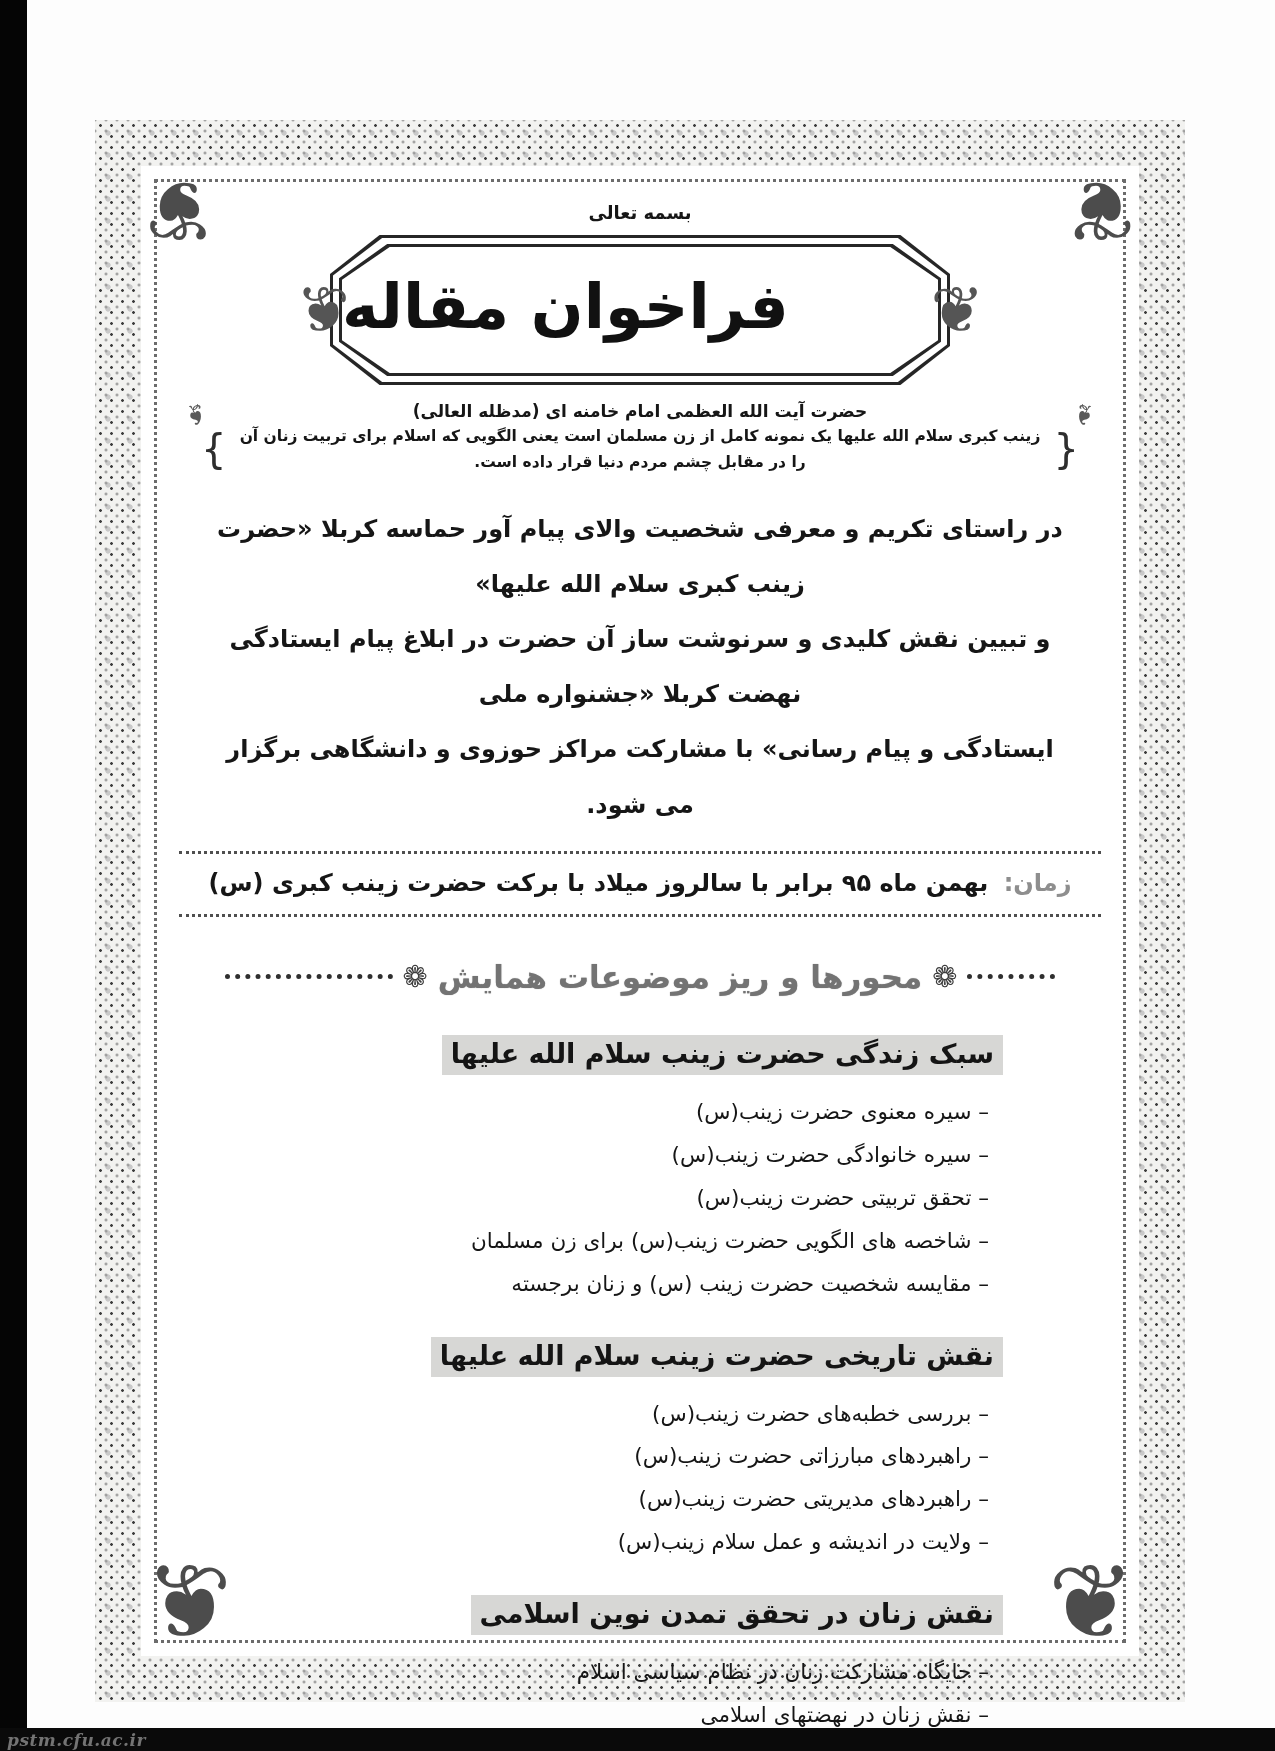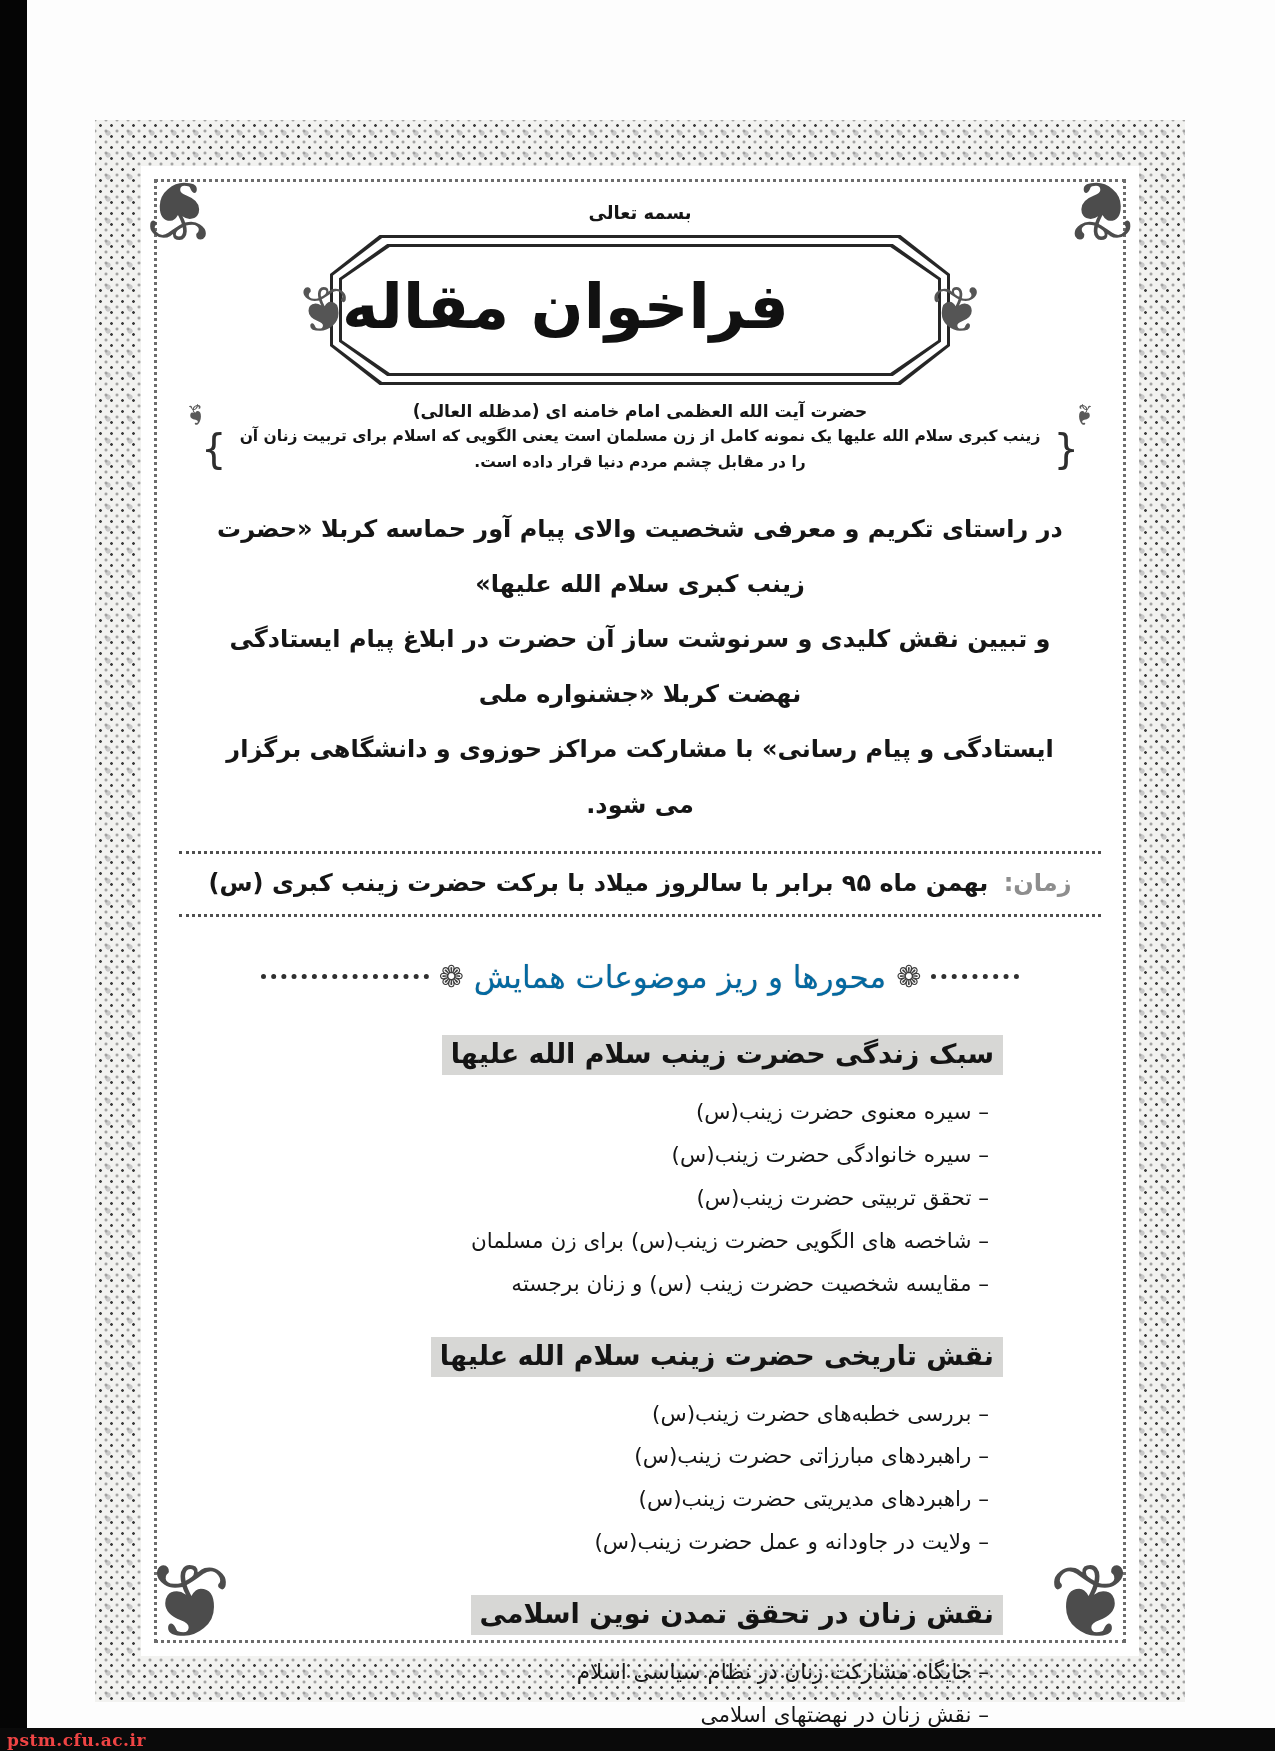--- a/index.html
+++ b/index.html
@@ -5,22 +5,22 @@
   html,body{margin:0;padding:0;}
   body{
     width:1275px;height:1751px;position:relative;background:#fdfdfd;
     font-family:"DejaVu Sans",sans-serif;color:#161616;overflow:hidden;
   }
   
   .scan-left{position:absolute;left:0;top:0;width:27px;height:100%;background:#050505;}
   .scan-bottom{position:absolute;left:0;bottom:0;width:100%;height:23px;background:#0a0a0a;}
   .watermark{
     position:absolute;left:7px;bottom:1px;z-index:9;
-    font-family:"DejaVu Serif",serif;font-weight:bold;
-    font-size:17px;color:#ef4444;letter-spacing:.5px;
+    font-family:"DejaVu Serif",serif;font-style:italic;font-weight:bold;
+    font-size:17px;color:#737373;letter-spacing:.5px;
   }
   
   .frame{
     position:absolute;left:95px;top:120px;width:1090px;height:1582px;
     background-color:#f2f2f0;
     background-image:
       radial-gradient(#3d3d3d 1.1px, transparent 1.6px),
       radial-gradient(#8f8f8f 1px, transparent 1.5px),
       radial-gradient(#c9c9c9 2.3px, transparent 3px);
     background-size:11px 11px,11px 11px,22px 22px;
@@ -56,21 +56,21 @@
   .side-leaf.r{right:-18px;transform:rotate(90deg);}
   .side-leaf.l{left:-18px;transform:rotate(-90deg) scaleX(-1);}
   .intro{margin:26px 28px 0;font-size:24px;font-weight:bold;line-height:2.3;}
   .time-block{
     margin:18px 2px 0;padding:15px 0 17px;
     border-top:3px dotted #4f4f4f;border-bottom:3px dotted #4f4f4f;
     font-size:24px;font-weight:bold;
   }
   .time-label{color:#8e8e8e;margin-left:7px;}
   .topics-header{margin-top:42px;display:flex;align-items:center;justify-content:center;gap:10px;direction:rtl;}
-  .topics-title{font-size:31px;font-weight:normal;color:#0369a1;text-shadow:0 0 1px #9a9a9a;}
+  .topics-title{font-size:31px;font-weight:bold;color:#737373;text-shadow:0 0 1px #9a9a9a;}
   .fleuron{font-size:30px;color:#3e3e3e;}
   .dotline{height:0;border-top:5px dotted #2f2f2f;}
   .dotline.short{width:88px;}
   .dotline.long{width:168px;}
   .sections{margin:16px 100px 0 60px;text-align:right;}
   .topic-heading{
     display:inline-block;background:#d7d7d5;color:#141414;
     font-size:27px;font-weight:bold;padding:3px 9px 6px;margin:24px 0 8px;
   }
   .topic-item{font-size:21.5px;margin:15px 14px 15px 0;line-height:1.3;}
@@ -139,21 +139,21 @@
         <div class="topic-item">– سیره معنوی حضرت زینب(س)</div>
         <div class="topic-item">– سیره خانوادگی حضرت زینب(س)</div>
         <div class="topic-item">– تحقق تربیتی حضرت زینب(س)</div>
         <div class="topic-item">– شاخصه های الگویی حضرت زینب(س) برای زن مسلمان</div>
         <div class="topic-item">– مقایسه شخصیت حضرت زینب (س) و زنان برجسته</div>
 
         <div class="topic-heading">نقش تاریخی حضرت زینب سلام الله علیها</div>
         <div class="topic-item">– بررسی خطبه‌های حضرت زینب(س)</div>
         <div class="topic-item">– راهبردهای مبارزاتی حضرت زینب(س)</div>
         <div class="topic-item">– راهبردهای مدیریتی حضرت زینب(س)</div>
-        <div class="topic-item">– ولایت در جاودانه و عمل حضرت زینب(س)</div>
+        <div class="topic-item">– ولایت در اندیشه و عمل سلام زینب(س)</div>
 
         <div class="topic-heading">نقش زنان در تحقق تمدن نوین اسلامی</div>
         <div class="topic-item">– جایگاه مشارکت زنان در نظام سیاسی اسلام</div>
         <div class="topic-item">– نقش زنان در نهضتهای اسلامی</div>
       </div>
 
     </div>
   </div>
 </div>
 

